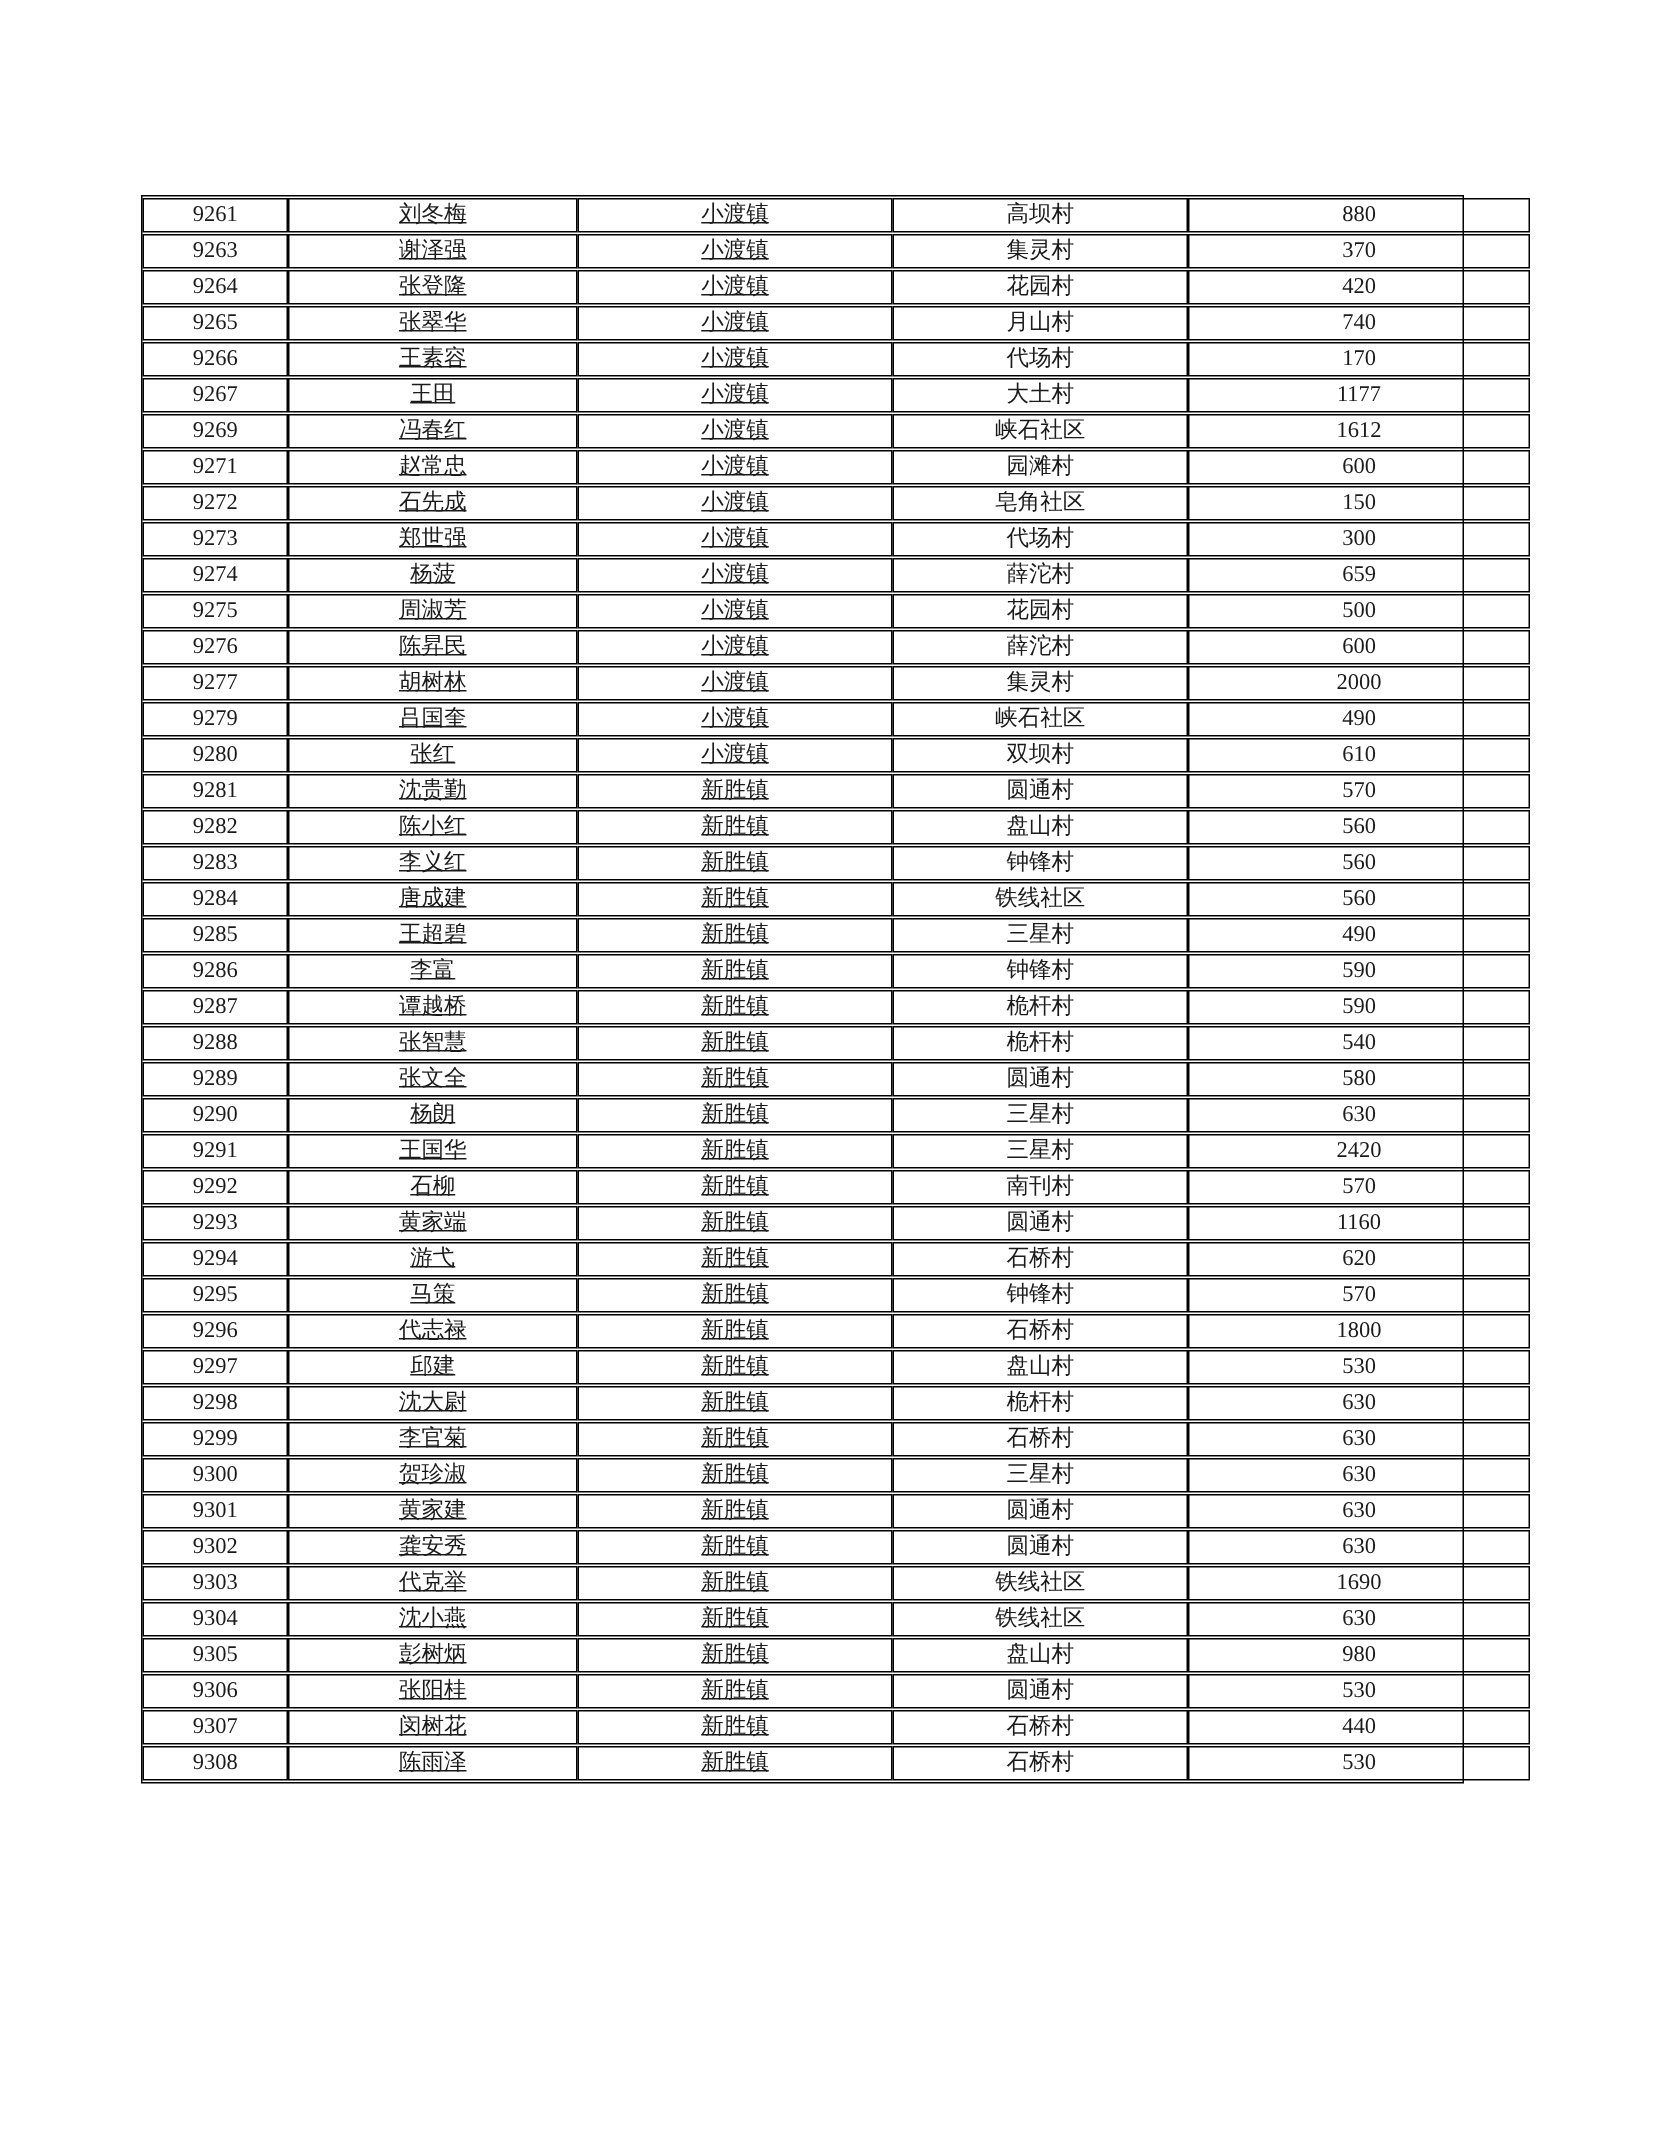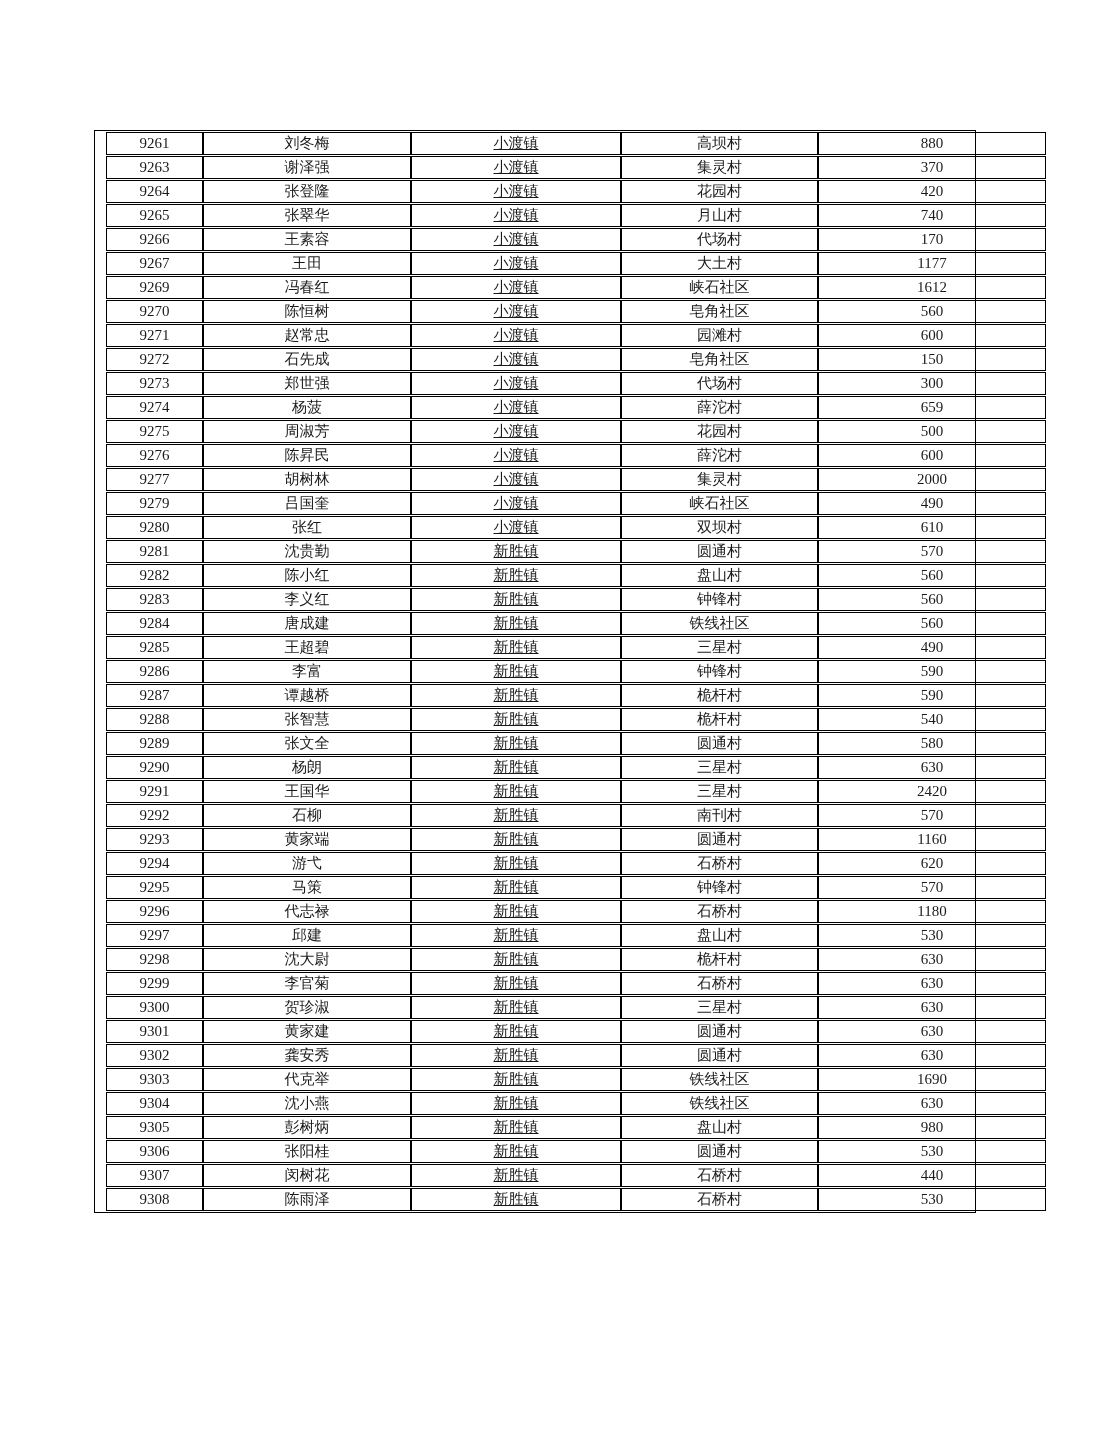--- a/index.html
+++ b/index.html
@@ -14,42 +14,41 @@
     font-family: "Liberation Serif", "DejaVu Serif", serif;
     color: #1a1a1a;
   }
   .table-wrap {
     position: absolute;
     top: 130px;
     left: 94px;
     width: 882px;
     border: 1px solid #000;
     box-sizing: border-box;
-    padding-left: 11px;
   }
   table.records {
     width: 100%;
     table-layout: fixed;
     border-collapse: separate;
     border-spacing: 0 1px;
   }
   table.records td {
     box-sizing: border-box;
     height: 23px;
     border: 1px solid #000;
     padding: 0 2px;
     text-align: center;
     vertical-align: middle;
     font-size: 15px;
     line-height: 21px;
     overflow: hidden;
     white-space: nowrap;
   }
   td.col-id      { width: 97px;  }
-  td.col-name    { width: 208px; }
+  td.col-name    { width: 193px; text-decoration: underline; }
   td.col-town    { width: 210px; text-decoration: underline; }
   td.col-village { width: 197px; margin-left: 21px; }
   td.col-amount  { width: 228px; }
 </style>
 </head>
 <body>
 
 <div class="table-wrap">
   <table class="records">
     <tbody>
@@ -96,27 +95,20 @@
           <td class="col-amount">1177</td>
         </tr>
         <tr>
           <td class="col-id">9269</td>
           <td class="col-name">冯春红</td>
           <td class="col-town">小渡镇</td>
           <td class="col-village">峡石社区</td>
           <td class="col-amount">1612</td>
         </tr>
         <tr>
-          <td class="col-id">9270</td>
-          <td class="col-name">陈恒树</td>
-          <td class="col-town">小渡镇</td>
-          <td class="col-village">皂角社区</td>
-          <td class="col-amount">560</td>
-        </tr>
-        <tr>
           <td class="col-id">9271</td>
           <td class="col-name">赵常忠</td>
           <td class="col-town">小渡镇</td>
           <td class="col-village">园滩村</td>
           <td class="col-amount">600</td>
         </tr>
         <tr>
           <td class="col-id">9272</td>
           <td class="col-name">石先成</td>
           <td class="col-town">小渡镇</td>
@@ -275,21 +267,21 @@
           <td class="col-name">马策</td>
           <td class="col-town">新胜镇</td>
           <td class="col-village">钟锋村</td>
           <td class="col-amount">570</td>
         </tr>
         <tr>
           <td class="col-id">9296</td>
           <td class="col-name">代志禄</td>
           <td class="col-town">新胜镇</td>
           <td class="col-village">石桥村</td>
-          <td class="col-amount">1180</td>
+          <td class="col-amount">1800</td>
         </tr>
         <tr>
           <td class="col-id">9297</td>
           <td class="col-name">邱建</td>
           <td class="col-town">新胜镇</td>
           <td class="col-village">盘山村</td>
           <td class="col-amount">530</td>
         </tr>
         <tr>
           <td class="col-id">9298</td>

